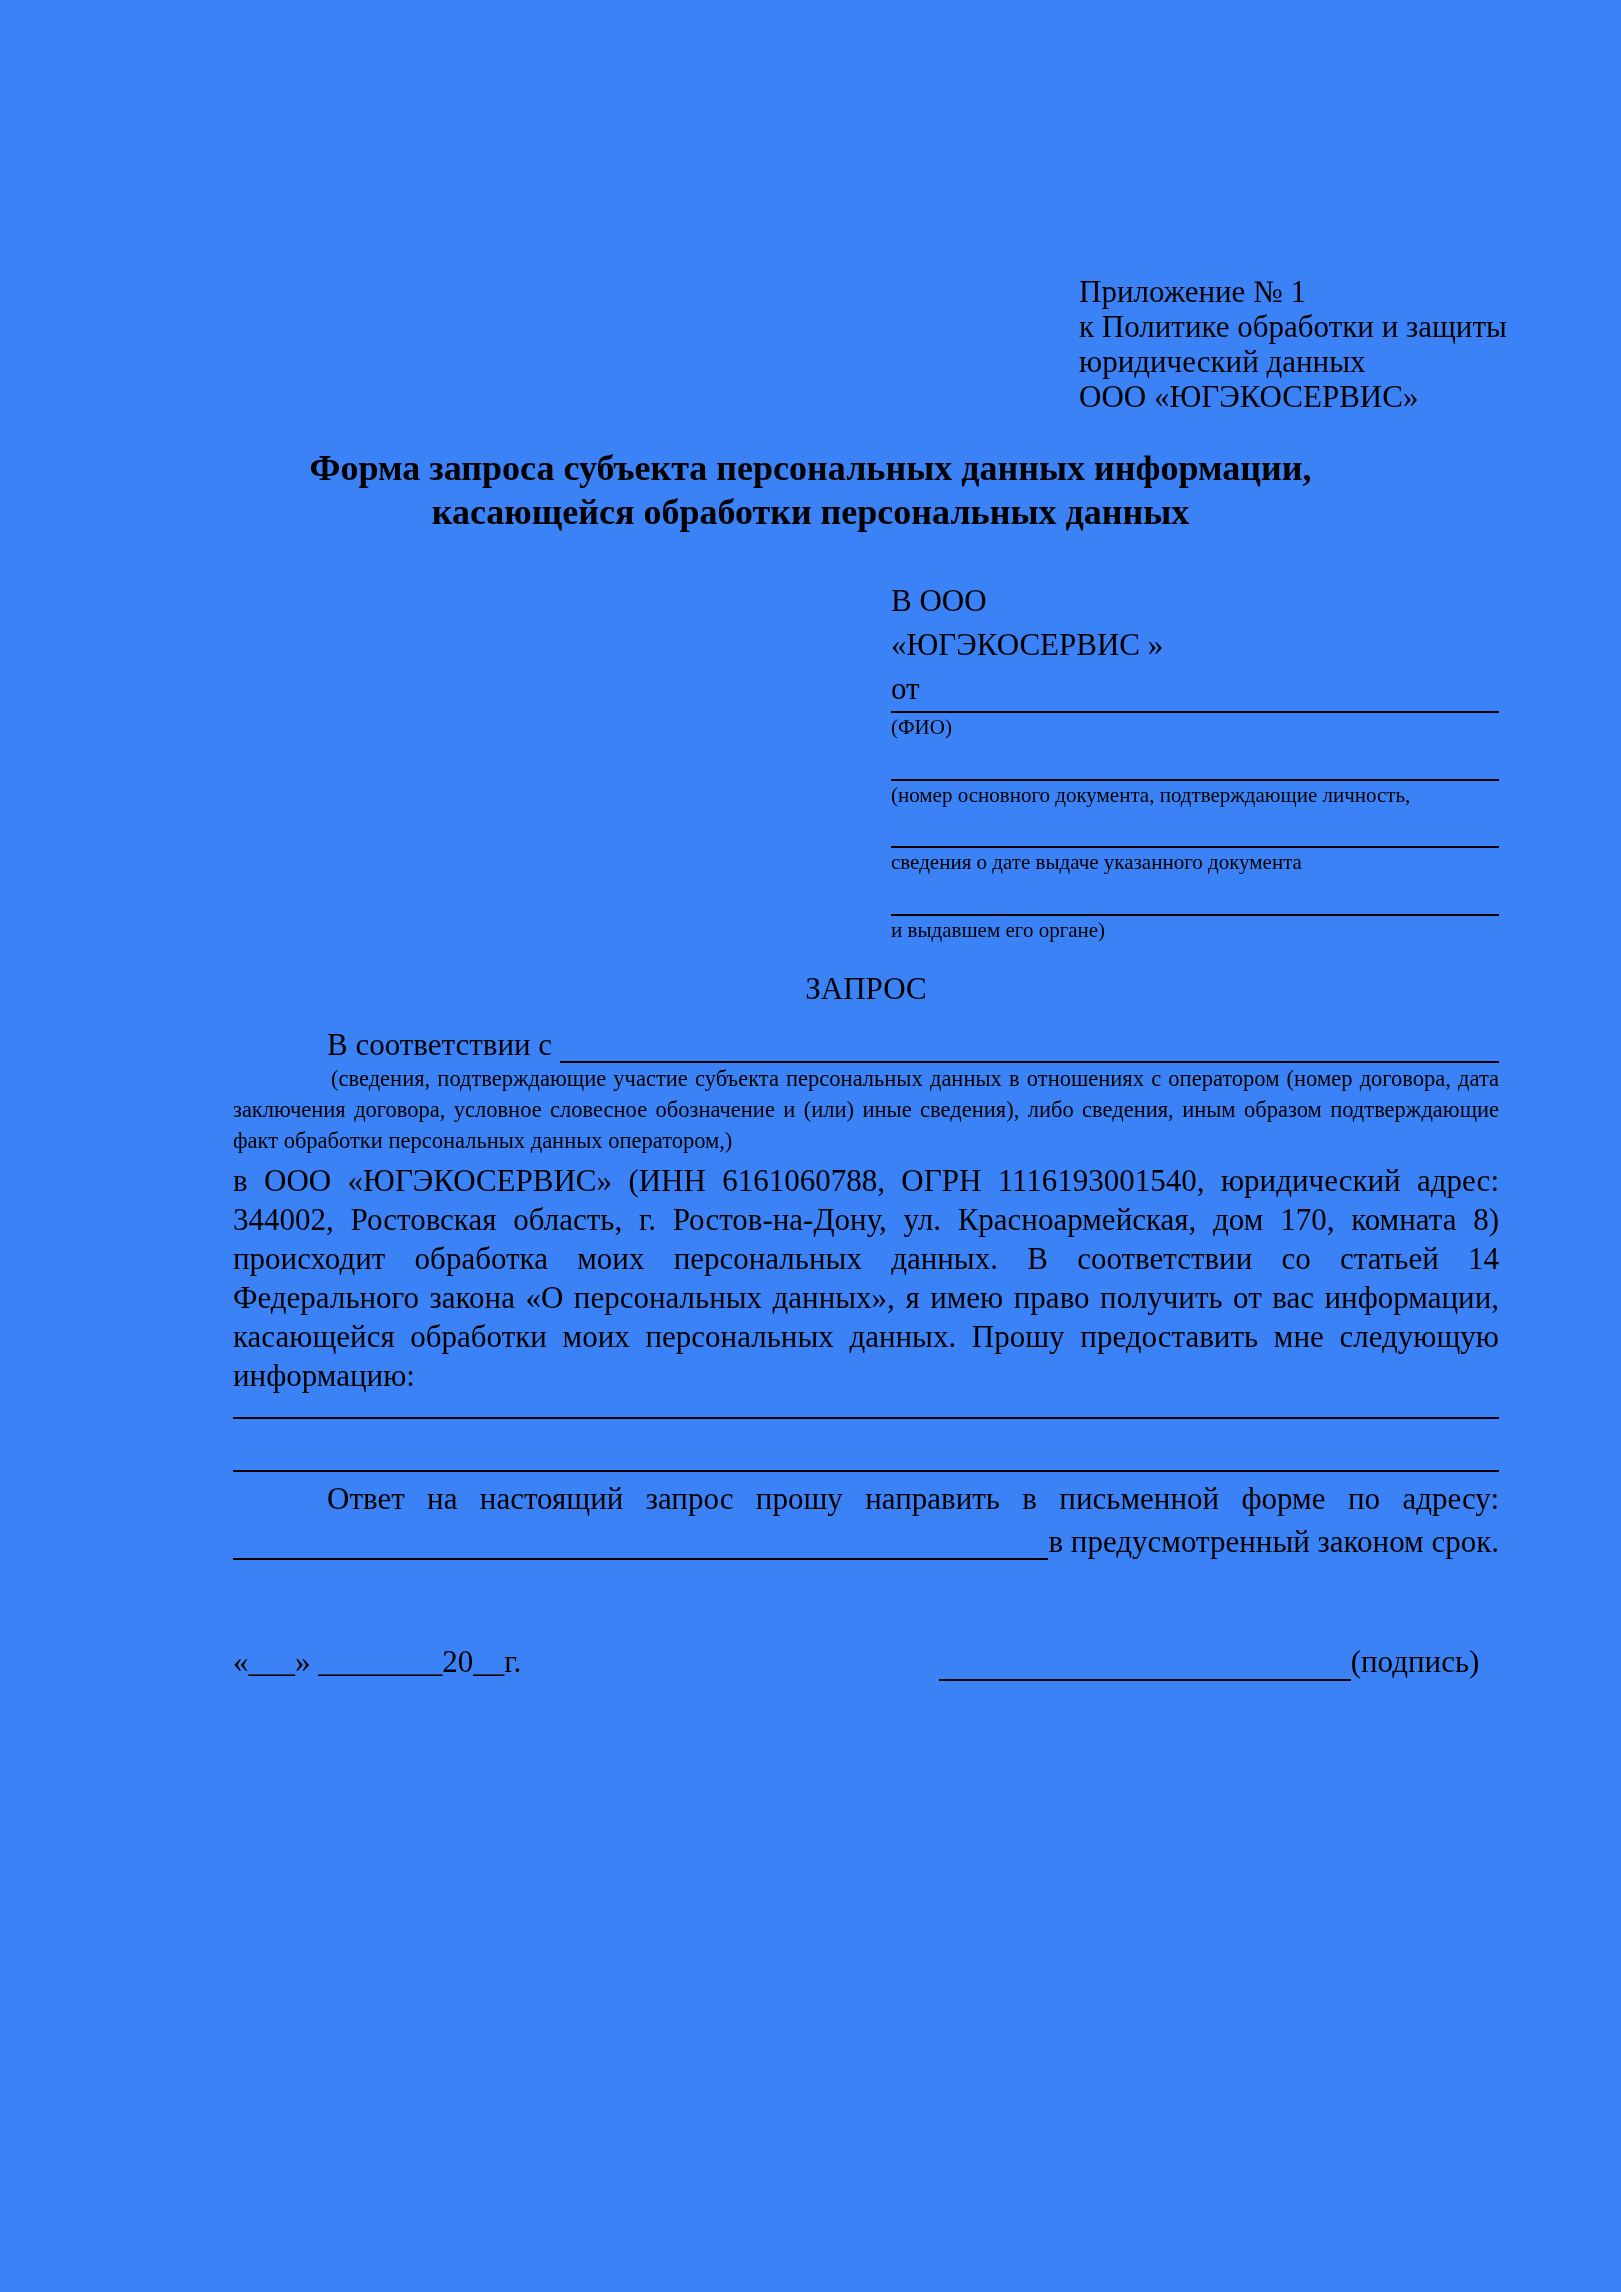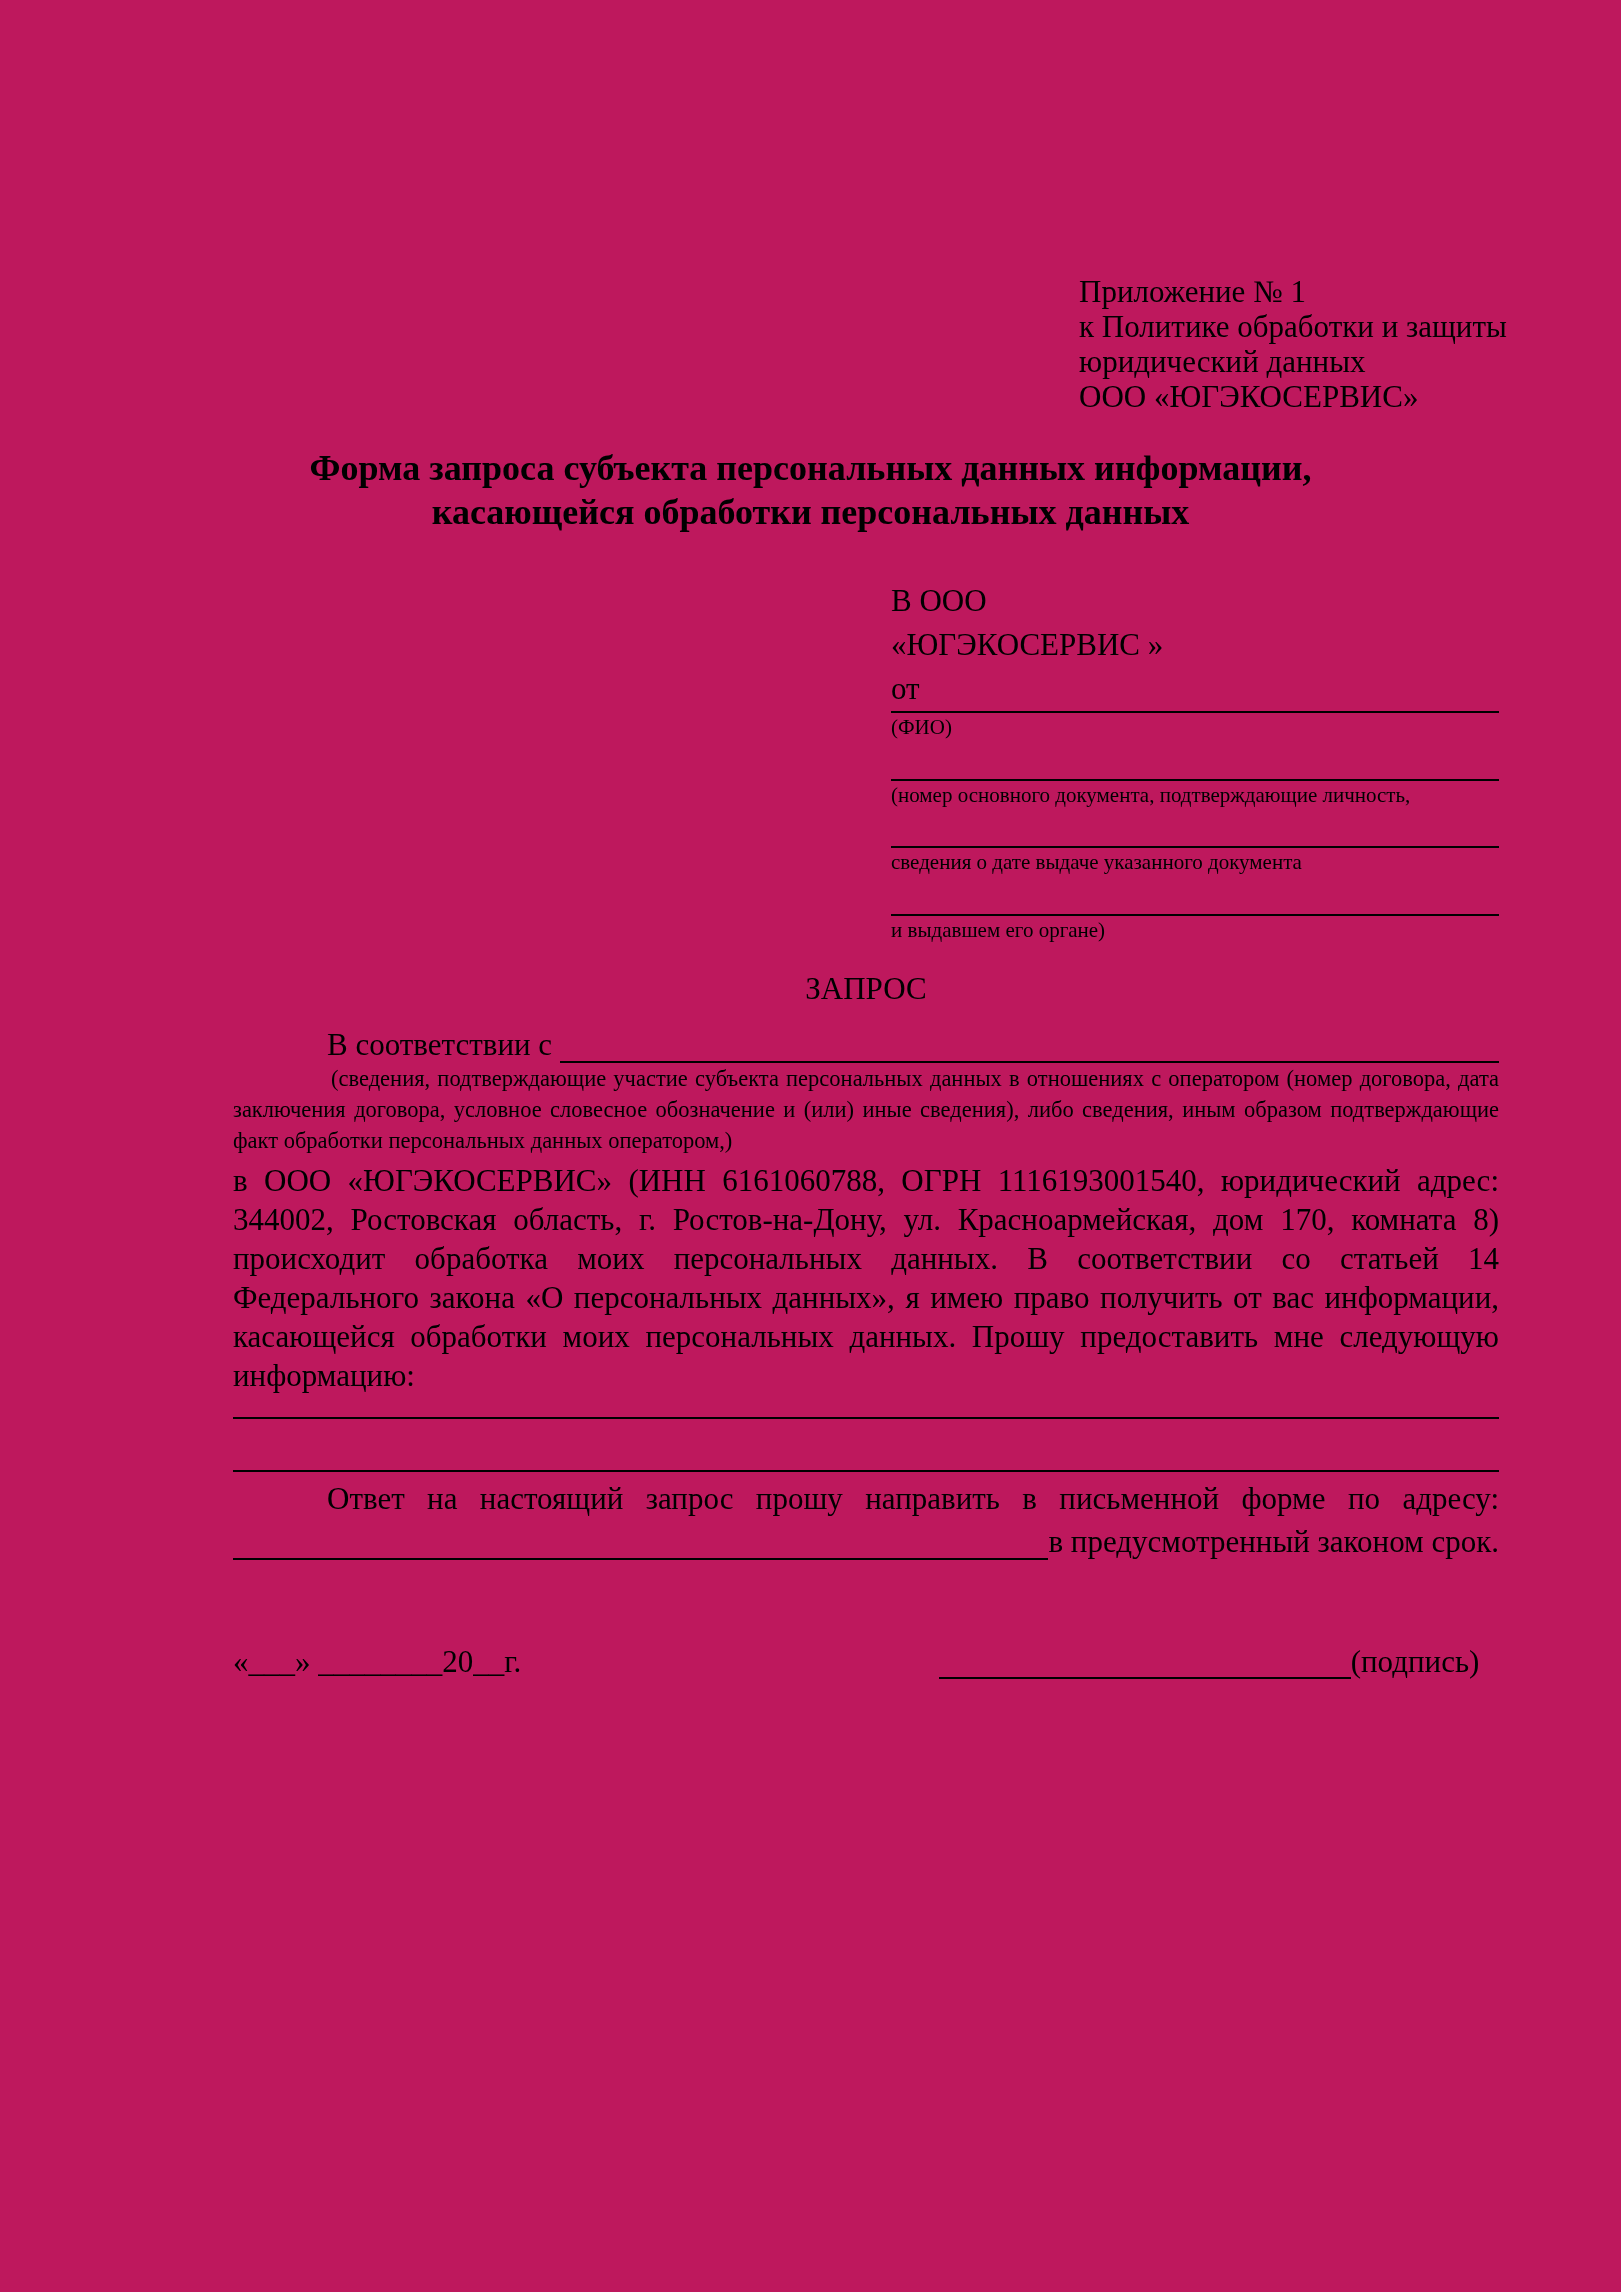--- a/index.html
+++ b/index.html
@@ -5,21 +5,21 @@
   html, body {
     margin: 0;
     padding: 0;
     background: #ffffff;
   }
   .page {
     position: relative;
     width: 1621px;
     height: 2293px;
     box-sizing: border-box;
-    background: #be185d;
+    background: #3b82f6;
     color: #000000;
     font-family: "Liberation Serif", "DejaVu Serif", serif;
     font-size: 31px;
     padding: 274px 122px 0 233px;
     overflow: hidden;
   }
   .nowrap { white-space: nowrap; }
 
   
   .appendix {
@@ -107,21 +107,21 @@
 
   .footer-row {
     margin-top: 82px;
     display: flex;
     justify-content: space-between;
     align-items: flex-end;
     line-height: 39px;
   }
   .signature {
     display: flex;
-    align-items: flex-start;
+    align-items: flex-end;
     margin-right: 19.6px;
   }
   .signature .sig-line {
     width: 412px;
     height: 35px;
     border-bottom: 2px solid #000;
   }
   .signature .sig-caption { white-space: nowrap; }
 </style>
 </head>

